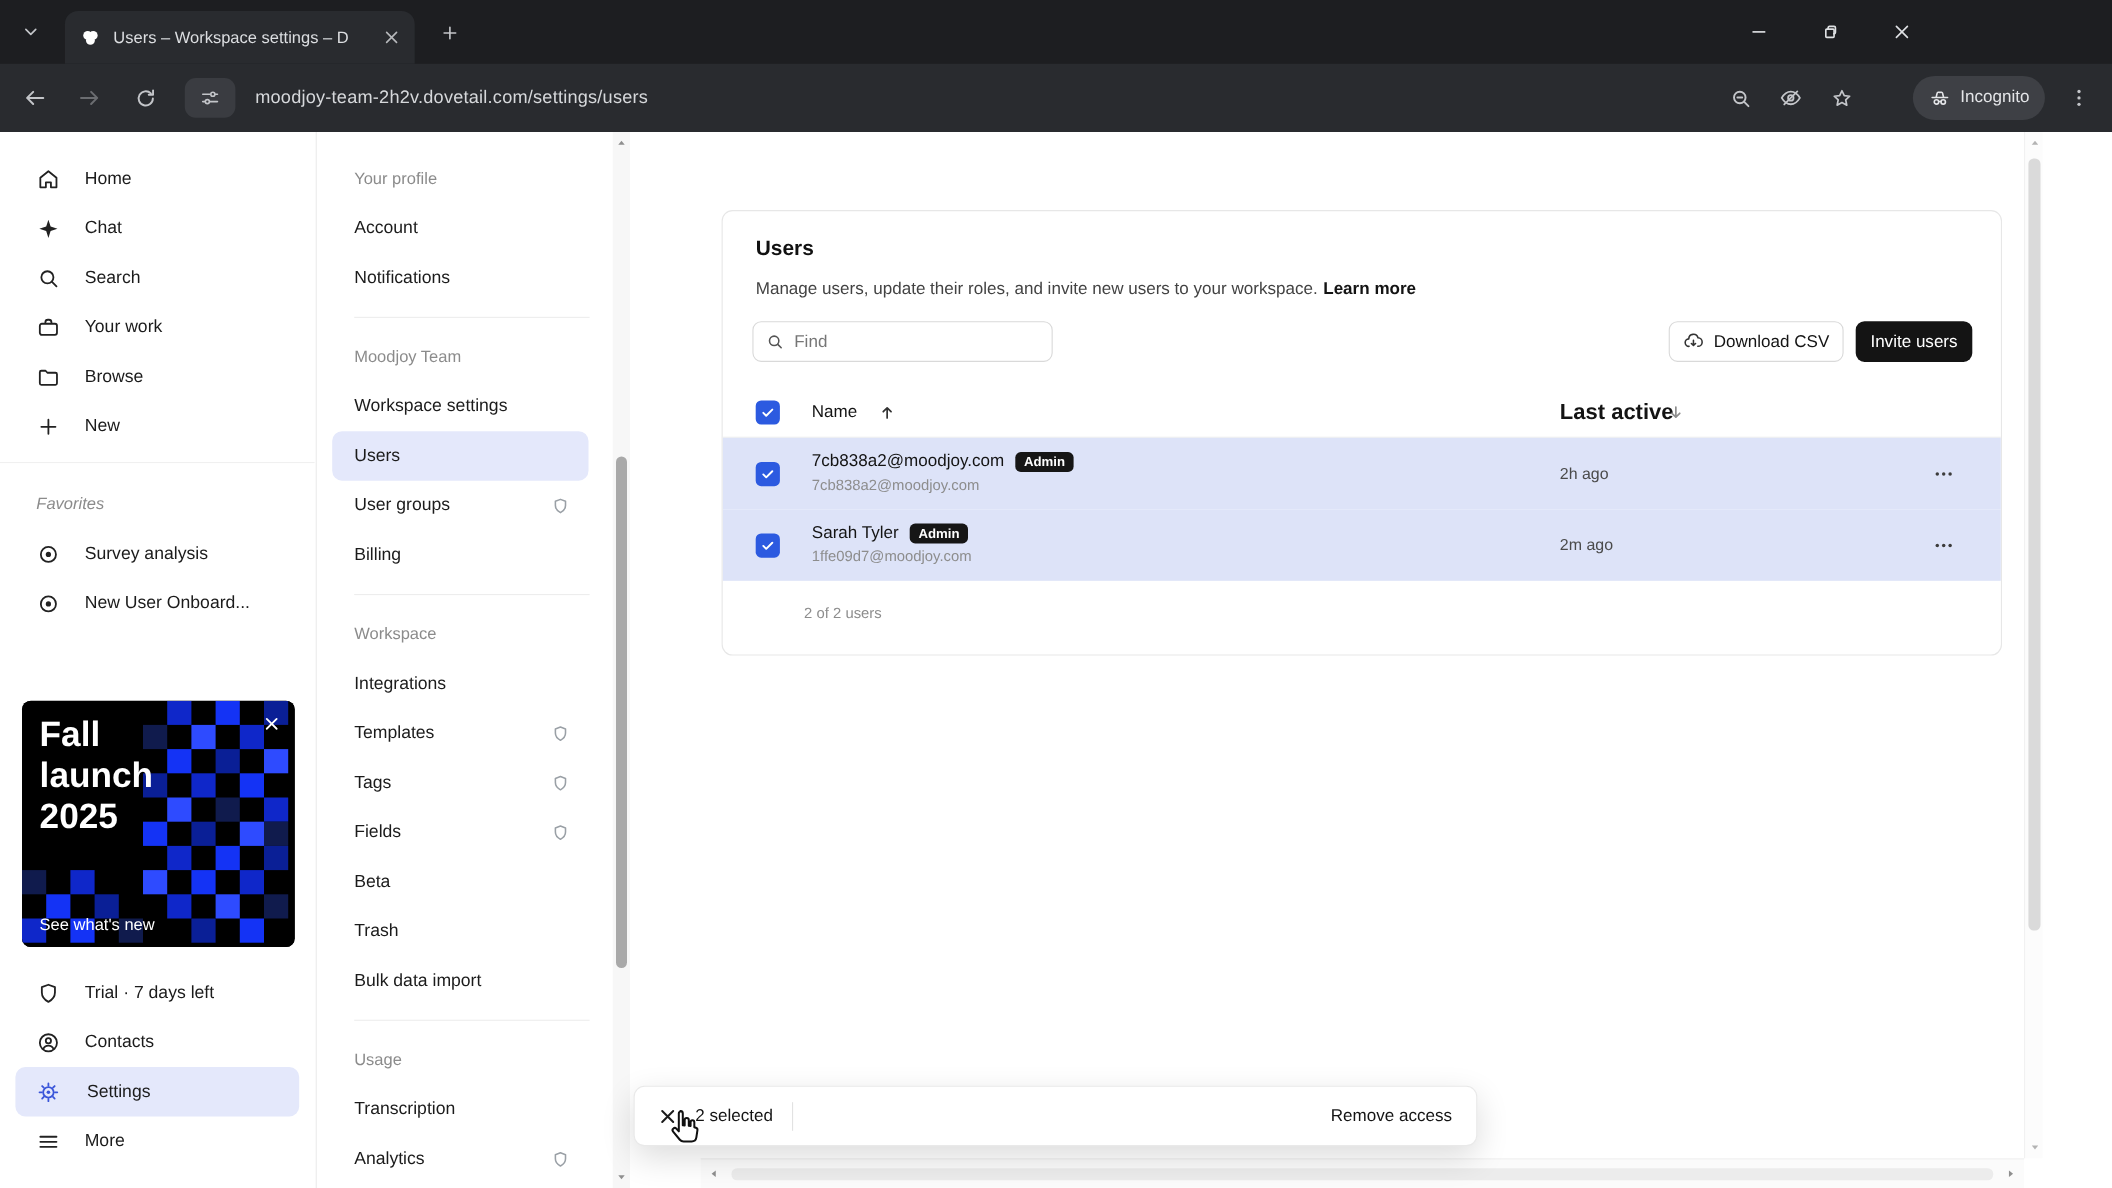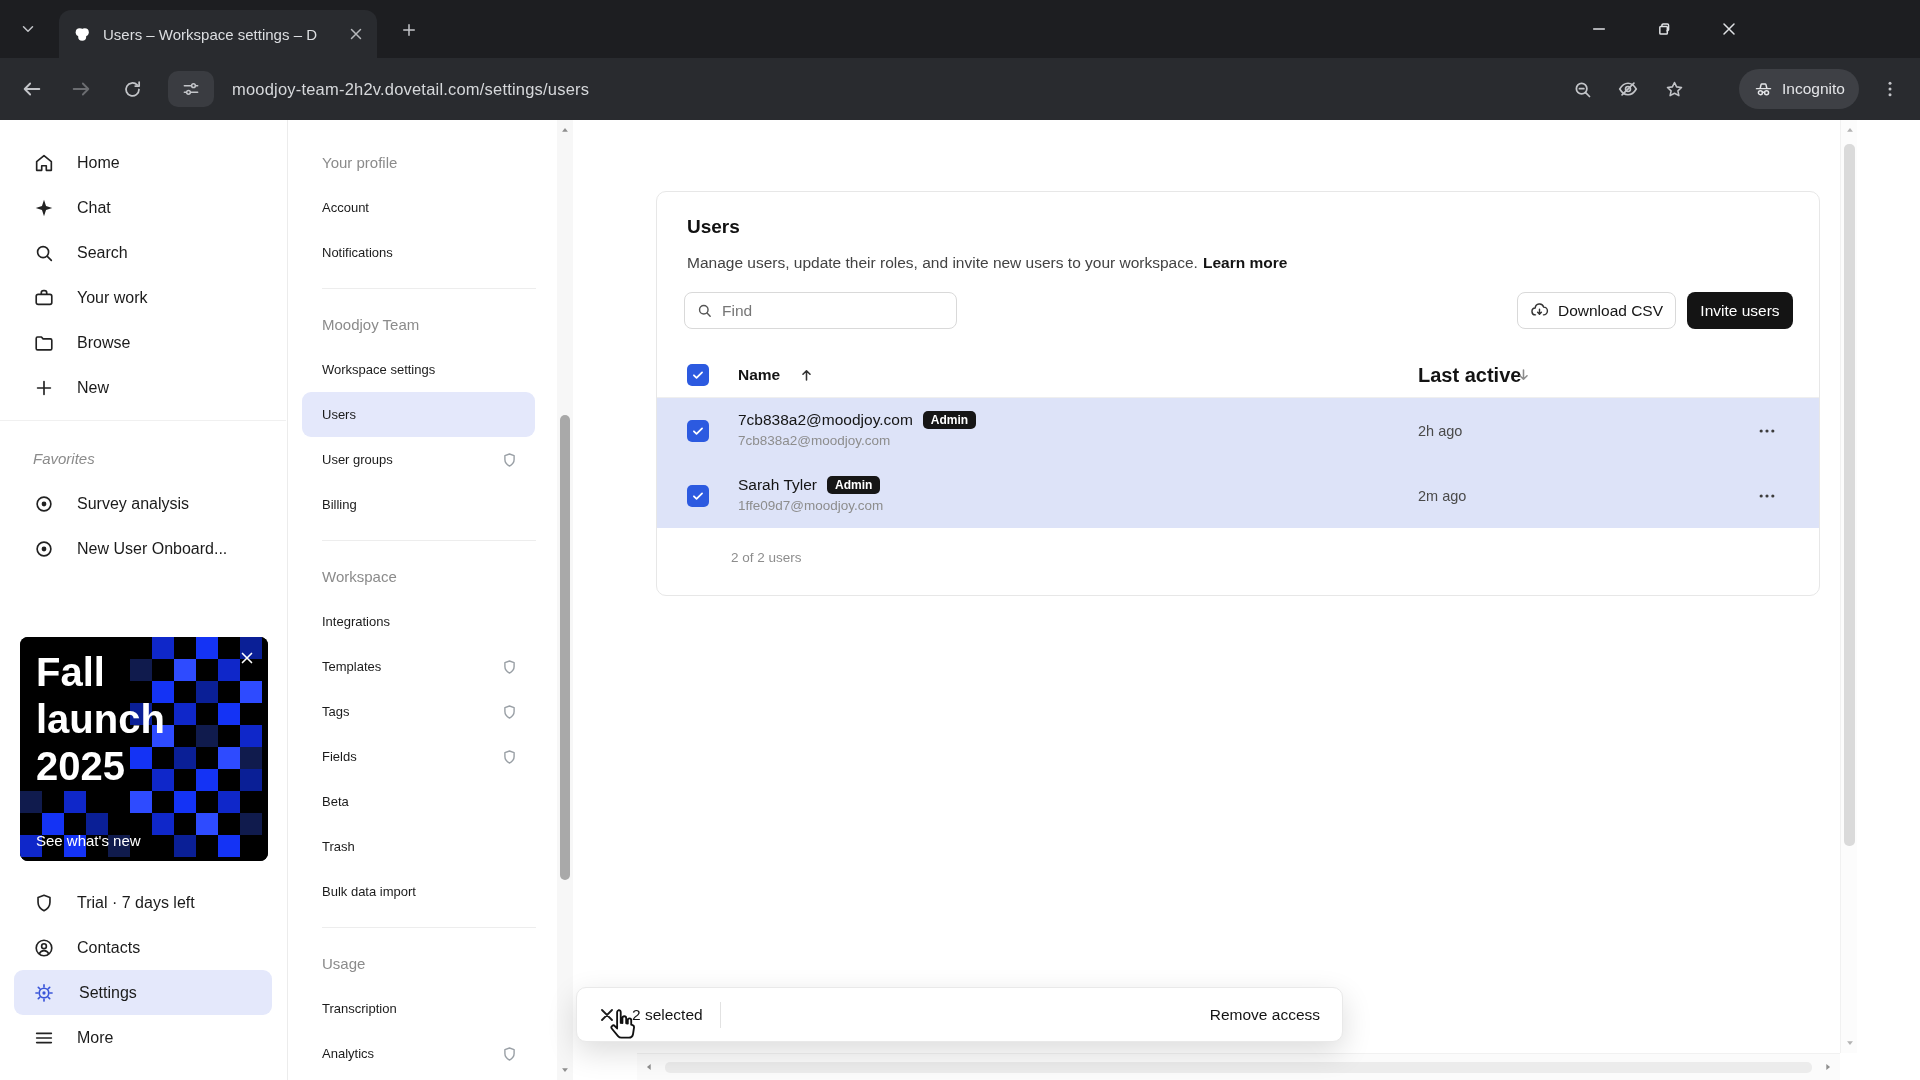--- a/index.html
+++ b/index.html
@@ -46,27 +46,27 @@
   .sb-item.active{ margin:0 14px; padding-left:19px; background:var(--navsel); border-radius:9px;gap:24px; }
   .sb-item.active .ic{ color:#3a55d9; }
   .sb-divider{ position:absolute; top:300px; left:0; right:1px; height:1px; background:#f0f0f0; }
   .sb-fav-label{ position:absolute; top:316px; left:33px; height:45px; display:flex; align-items:center; color:var(--muted); font-size:15px;font-style:italic; }
   .sb-favs{ position:absolute; top:361px; left:0; right:1px; }
   .sb-footer{ position:absolute; top:760px; left:0; right:1px; }
 
   
   .banner{ position:absolute; top:517px; left:20px; width:248px; height:224px; border-radius:8px; overflow:hidden; background:#000; }
   .banner-mosaic{ position:absolute; inset:0; }
-  .banner-title{ position:absolute; left:16px; top:12px; color:#fff; font-size:40px; font-weight:700; line-height:1.17; }
+  .banner-title{ position:absolute; left:16px; top:12px; color:#fff; font-size:32px; font-weight:700; line-height:1.17; }
   .banner-close{ position:absolute; top:12px; right:12px; width:18px; height:18px; color:#fff; cursor:pointer; }
   .banner-cta{ position:absolute; left:16px; bottom:12px; color:#fff; font-size:15px; cursor:pointer; }
 
   
   .snav{ position:absolute; left:289px; top:0; width:268px; height:960px; padding-top:20px; overflow:hidden; }
-  .sn-row{ height:45px; display:flex; align-items:center; padding-left:33px; font-size:13px; color:var(--ink); position:relative; cursor:pointer; }
+  .sn-row{ height:45px; display:flex; align-items:center; padding-left:33px; font-size:16px; color:var(--ink); position:relative; cursor:pointer; }
   .sn-h{ color:var(--muted); font-size:15px; cursor:default; }
   .sn-item.active{ background:var(--navsel); border-radius:9px; margin:0 22px 0 13px; padding-left:20px; }
   .sn-badge{ position:absolute; left:212px; top:50%; transform:translateY(-50%); width:17px; height:17px; color:#9aa0a6; }
   .sn-div{ height:1px; background:#ededed; margin:13px 21px 13px 33px; }
 
   
   .inner-sb{ position:absolute; left:557px; top:0; width:16px; height:960px; background:#f7f7f7; }
   .sb-arr{ position:absolute; left:0; width:16px; height:16px; display:grid; place-items:center; color:#8f8f8f; cursor:pointer; }
   .inner-thumb{ position:absolute; left:3px; width:10px; top:295px; height:465px; background:#a9a9a9; border-radius:5px; cursor:grab; }
 
@@ -79,21 +79,21 @@
   .find{ position:absolute; left:27px; top:100px; width:273px; height:37px; border:1px solid #d9d9d9; border-radius:8px; display:flex; align-items:center; padding:0 11px; gap:9px; background:#fff; }
   .find .ic{ width:17px; height:17px; color:#555; flex:none; }
   .find input{ border:none; outline:none; flex:1; font-family:inherit; font-size:15.5px; color:#222; background:transparent; }
   .find input::placeholder{ color:#767676; }
   .csv-btn{ position:absolute; left:860px; top:100px; width:159px; height:37px; border:1px solid #d9d9d9; border-radius:8px; background:#fff; display:flex; align-items:center; justify-content:center; gap:9px; font-size:15.5px; color:#141414; cursor:pointer; }
   .csv-btn .ic{ width:19px; height:19px; color:#333; }
   .invite-btn{ position:absolute; left:1030px; top:100px; width:106px; height:37px; background:#141414; color:#fff; border-radius:8px; display:flex; align-items:center; justify-content:center; font-size:15.5px; font-weight:500; cursor:pointer; }
 
   .thead{ position:absolute; left:0; top:160px; width:100%; height:46px; border-bottom:1px solid #efefef; }
   .checkbox{ position:absolute; left:30px; top:50%; transform:translateY(-50%); width:22px; height:22px; background:var(--blue); border-radius:5px; display:grid; place-items:center; cursor:pointer; }
-  .col-name{ position:absolute; left:81px; top:50%; transform:translateY(-50%); font-size:15.5px; font-weight:700; color:#141414; cursor:pointer; }
+  .col-name{ position:absolute; left:81px; top:50%; transform:translateY(-50%); font-size:15.5px; font-weight:400; color:#141414; cursor:pointer; }
   .sort-up{ position:absolute; left:141px; top:50%; transform:translateY(-50%); width:17px; height:17px; color:#333; cursor:pointer; }
   .col-last{ position:absolute; left:761px; top:50%; transform:translateY(-50%); font-size:20px; font-weight:600; color:#141414; cursor:pointer; }
   .sort-down{ position:absolute; left:858px; top:50%; transform:translateY(-50%); width:17px; height:17px; color:#8d8d8d; cursor:pointer; }
 
   .t-row{ position:absolute; left:0; width:100%; height:65px; background:var(--rowsel); cursor:pointer; }
   .t-row.r0{ top:206px; } .t-row.r1{ top:271px; }
   .name-block{ position:absolute; left:81px; top:13px; }
   .name-line{ font-size:15.5px; font-weight:500; color:#141414; display:flex; align-items:center; }
   .role-badge{ display:inline-block; background:#161616; color:#fff; font-size:12px; font-weight:700; padding:3px 8px; border-radius:5px; margin-left:10px; line-height:1; }
   .email-line{ font-size:13.5px; color:#8d8d8d; margin-top:4px; }

